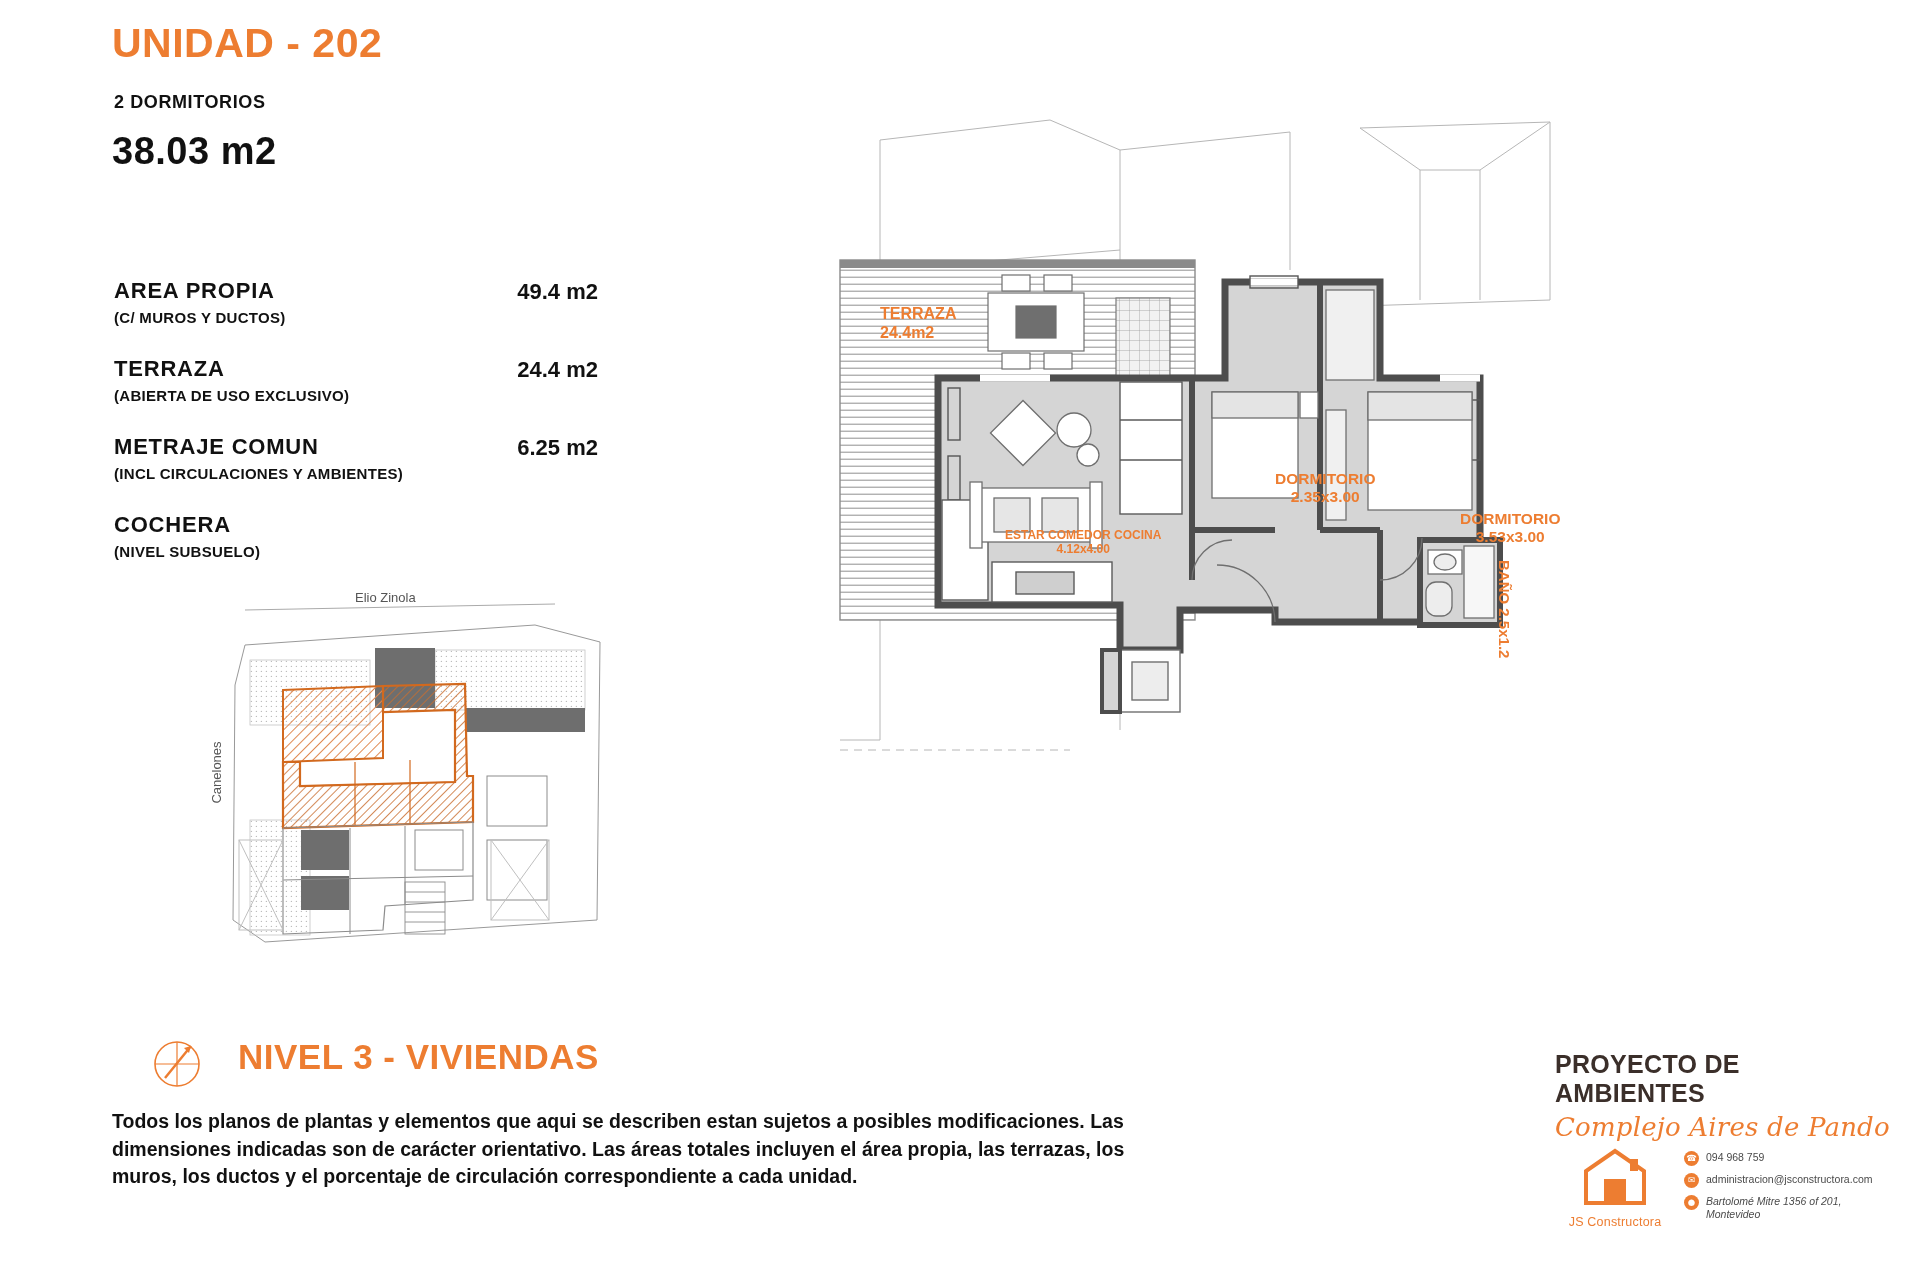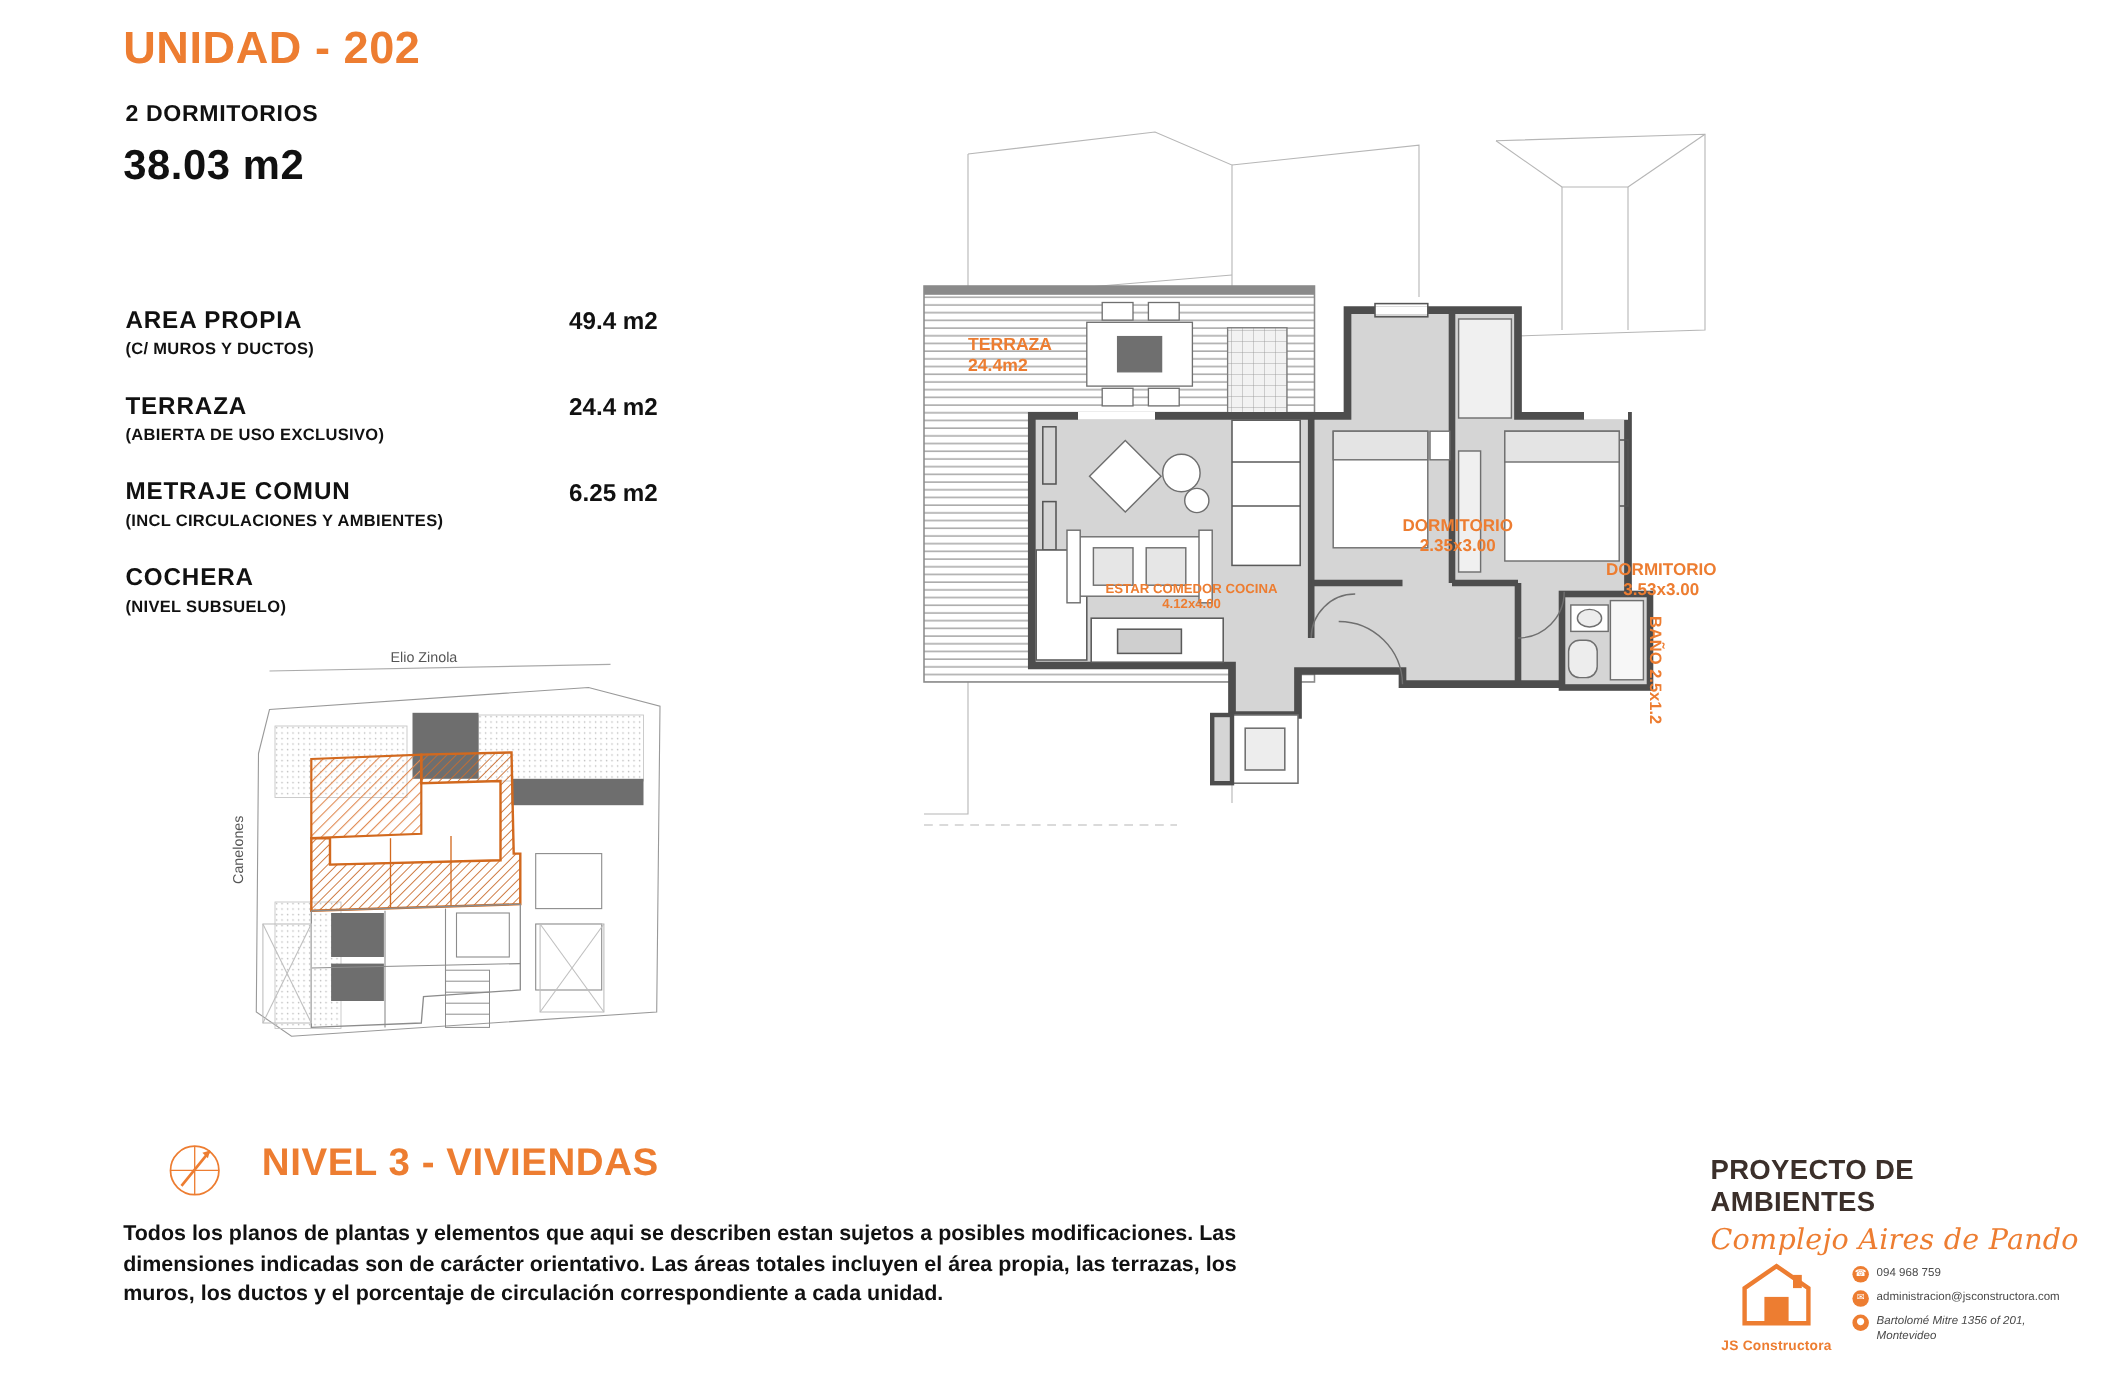--- a/index.html
+++ b/index.html
@@ -30,21 +30,21 @@
     top: 20px;
     font-size: 41px;
     font-weight: bold;
     color: #ED7D31;
     letter-spacing: 0.5px;
   }
   .unit-sub {
     position: absolute;
     left: 114px;
     top: 92px;
-    font-size: 21px;
+    font-size: 18px;
     font-weight: bold;
     letter-spacing: 0.6px;
     color: #111;
   }
   .unit-area {
     position: absolute;
     left: 112px;
     top: 130px;
     font-size: 38px;
     font-weight: bold;
@@ -190,21 +190,21 @@
     width: 360px;
     display: flex;
     align-items: flex-start;
   }
   .logo-box {
     width: 110px;
     text-align: center;
   }
   .logo-caption {
     font-size: 12.5px;
-    font-weight: bold;
+    font-weight: normal;
     color: #ED7D31;
     margin-top: 4px;
     letter-spacing: 0.2px;
   }
   .contacts {
     margin-left: 14px;
     padding-top: 6px;
   }
   .contact-row {
     display: flex;

